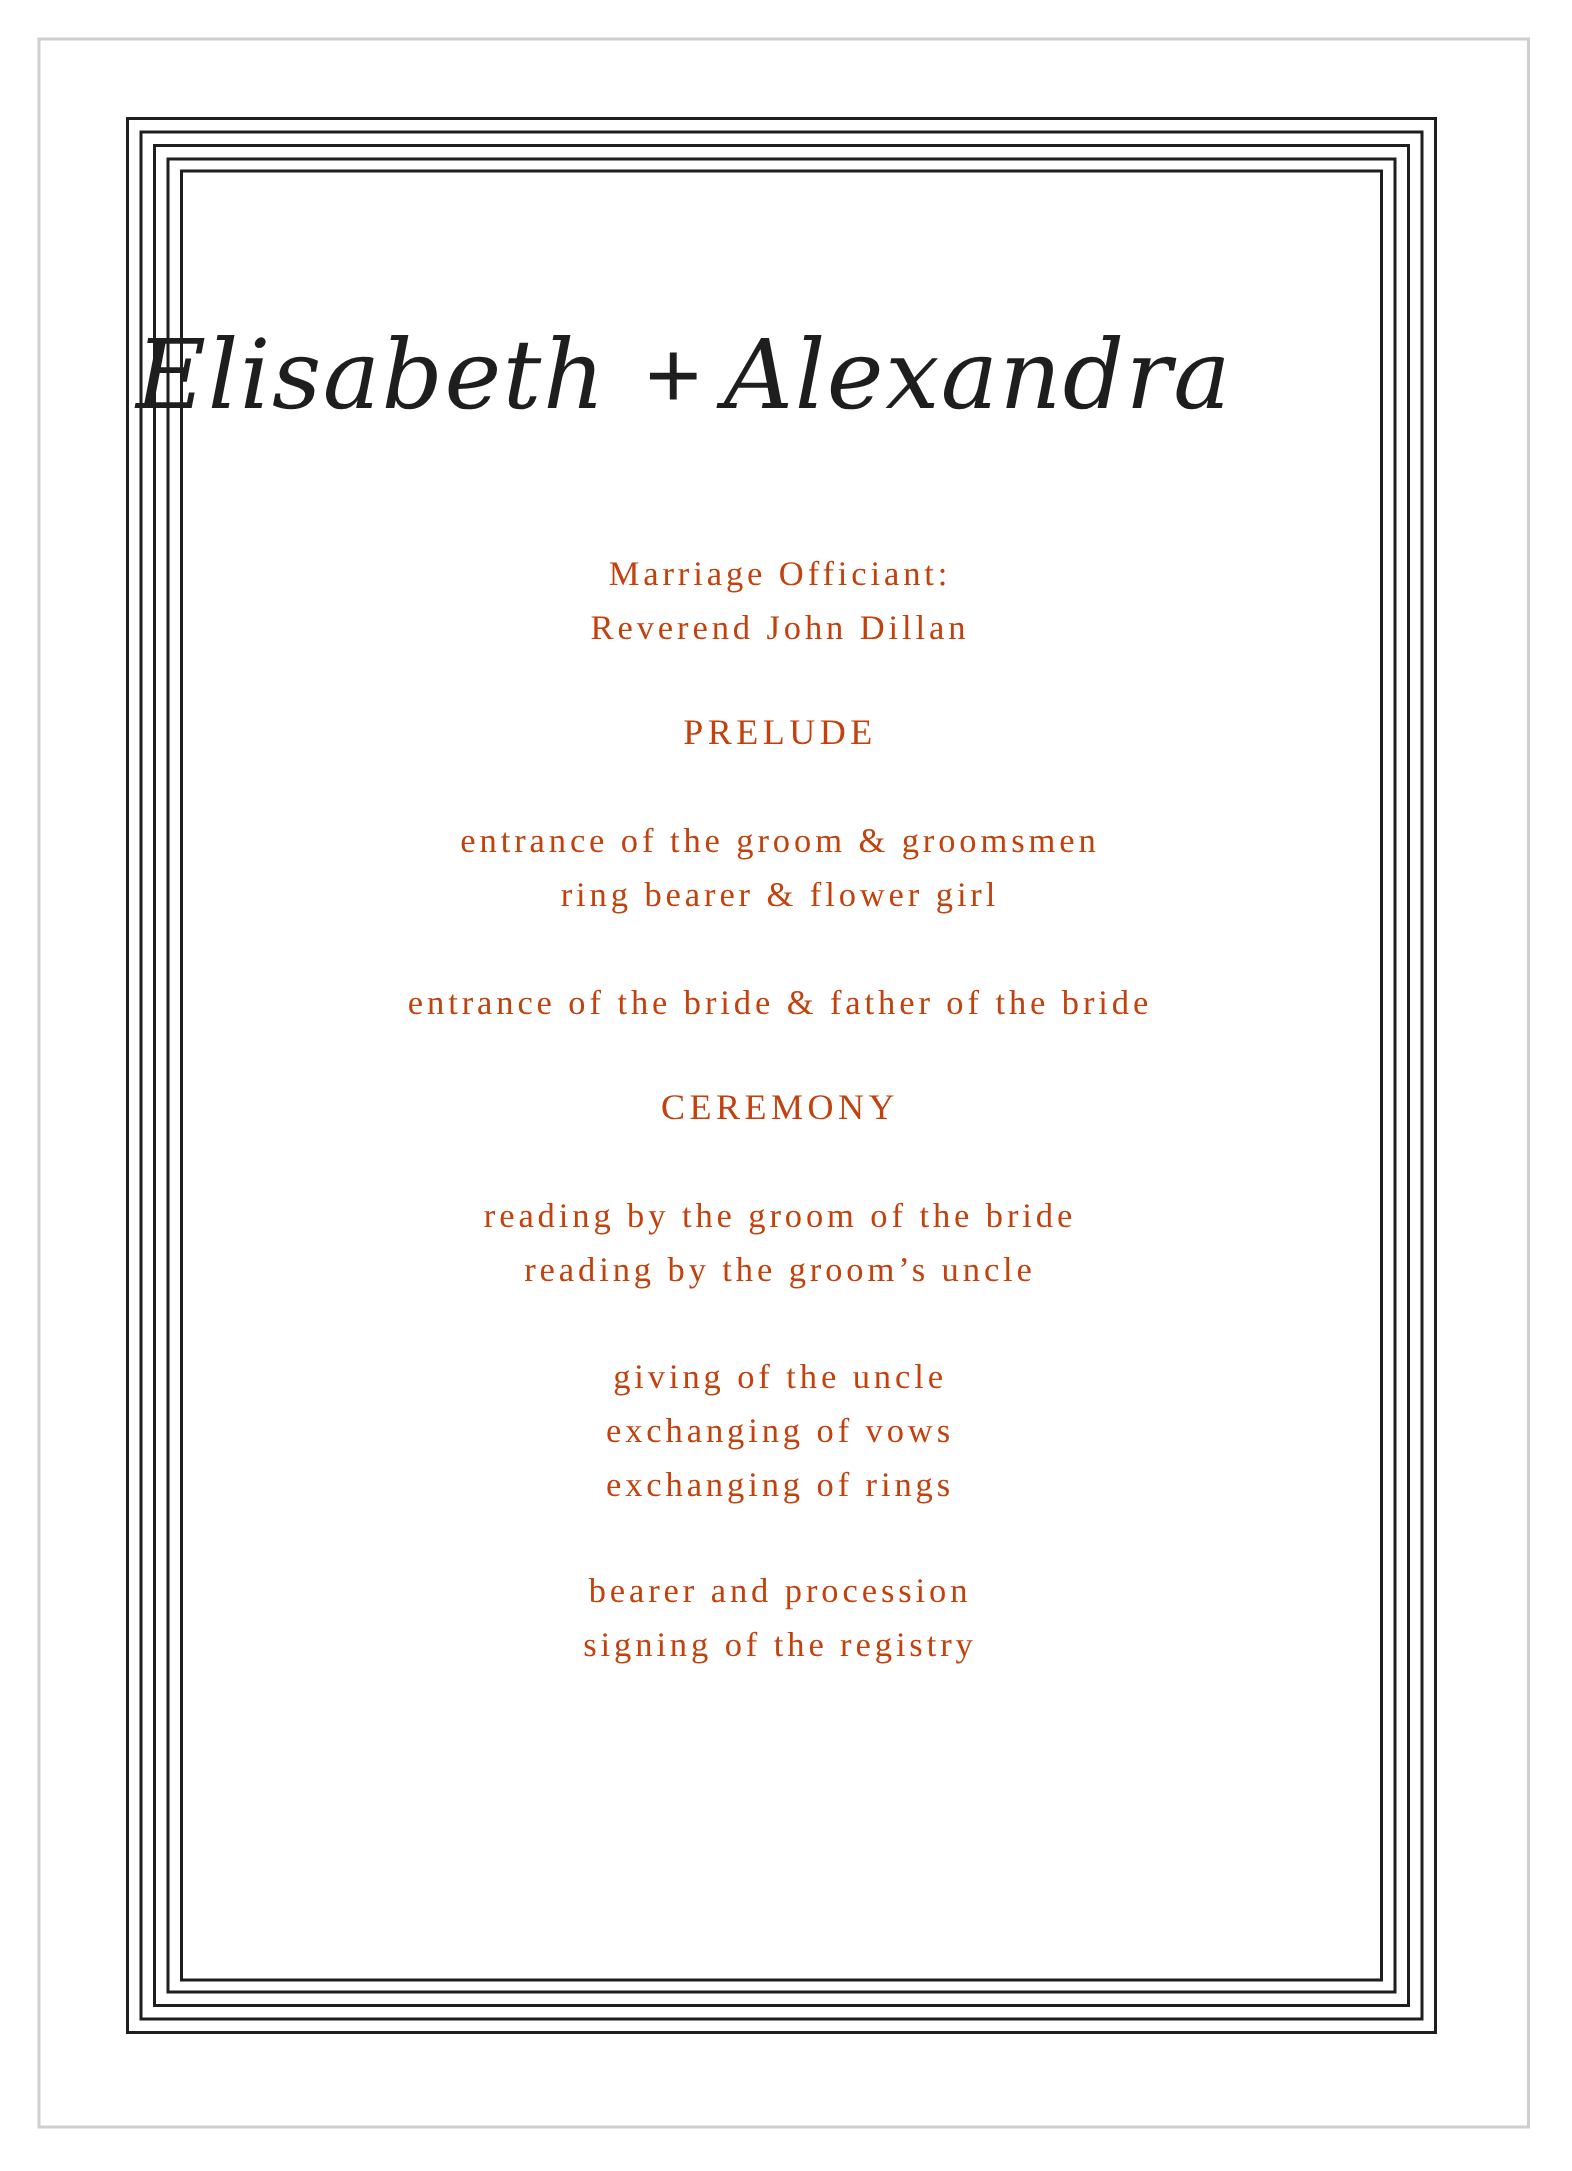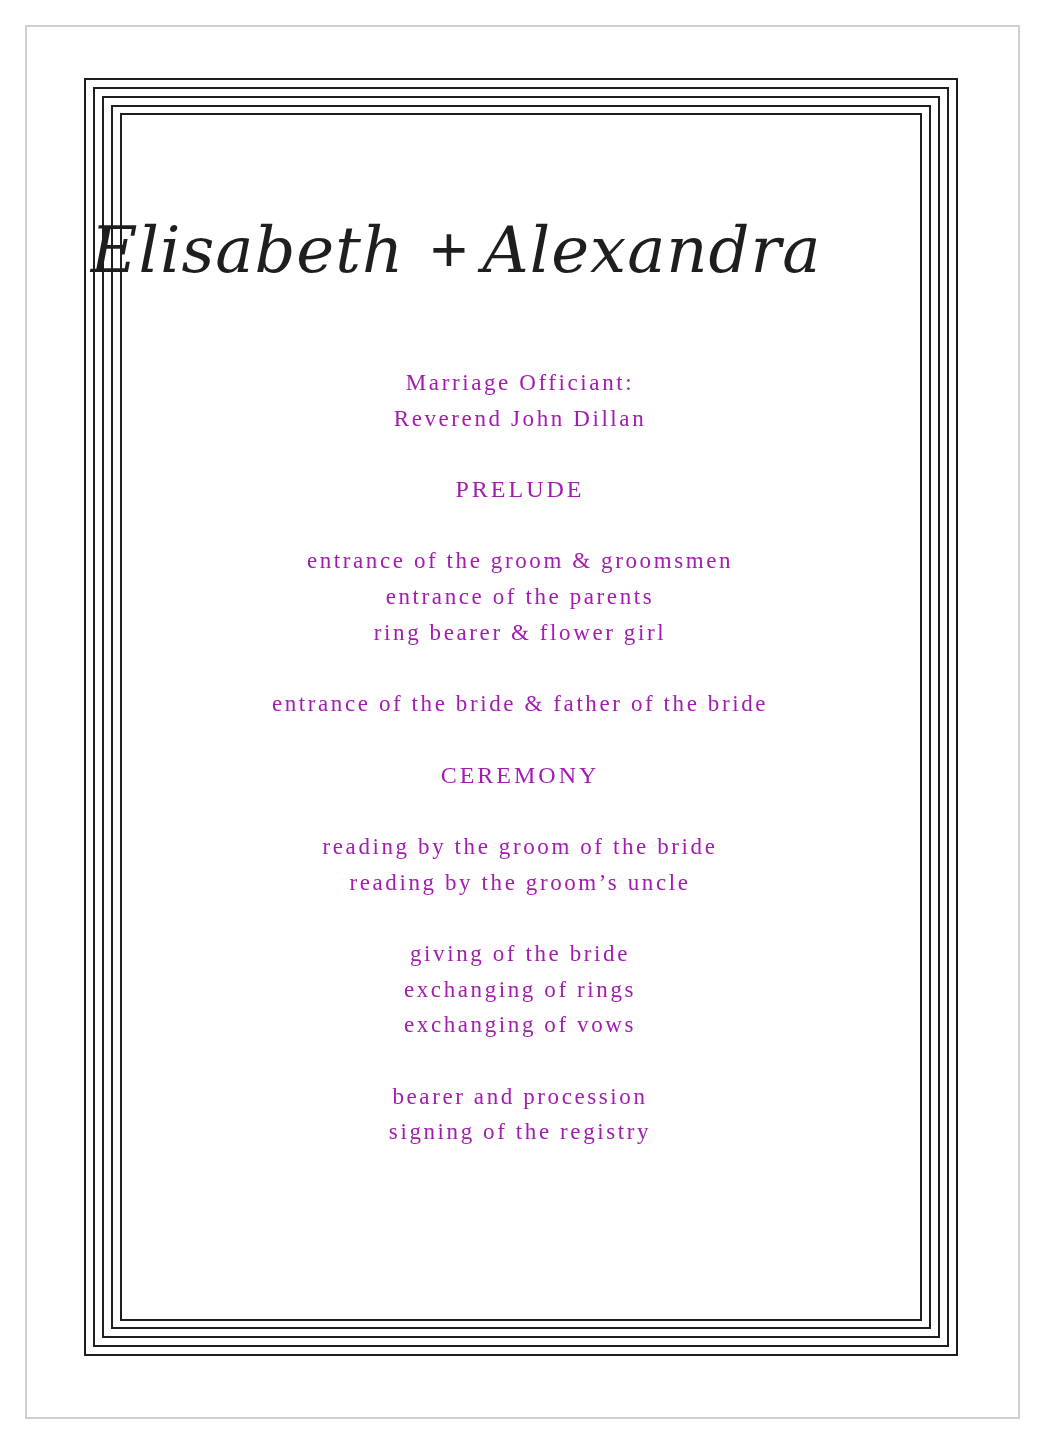--- a/index.html
+++ b/index.html
@@ -12,21 +12,21 @@
     position: absolute; border: 2px solid #1e1e1e; box-sizing: border-box;
   }
   .names {
     position: absolute; left: 0; width: 912px; top: 205px; text-align: center;
     font-family: "DejaVu Serif", serif; font-style: italic;
     font-size: 64px; color: #1e1e1e; letter-spacing: 1px; line-height: 90px;
   }
   .names .plus { font-style: normal; font-weight: 300; margin: 0 14px 0 26px; font-family: "Liberation Sans", sans-serif; }
   .program {
     position: absolute; left: 0; width: 1040px; top: 365px; text-align: center;
-    font-family: "Liberation Serif", serif; font-size: 23px; color: #a21caf;
+    font-family: "Liberation Serif", serif; font-size: 23px; color: #c2410c;
     letter-spacing: 2.6px; line-height: 35.7px;
   }
   .program .line { display: block; height: 35.7px; }
   .program .heading { text-transform: uppercase; letter-spacing: 3px; font-size: 24px; }
   .program .spacer { display: block; height: 35.7px; }
 </style>
 </head>
 <body>
 
 <div class="card"></div>
@@ -43,29 +43,28 @@
   <span>Elisabeth</span><span class="plus">+</span><span>Alexandra</span>
 </div>
 
 <div class="program">
   <span class="line">Marriage Officiant:</span>
   <span class="line">Reverend John Dillan</span>
   <span class="spacer"></span>
   <span class="line heading">PRELUDE</span>
   <span class="spacer"></span>
   <span class="line">entrance of the groom &amp; groomsmen</span>
-  <span class="line">entrance of the parents</span>
   <span class="line">ring bearer &amp; flower girl</span>
   <span class="spacer"></span>
   <span class="line">entrance of the bride &amp; father of the bride</span>
   <span class="spacer"></span>
   <span class="line heading">CEREMONY</span>
   <span class="spacer"></span>
   <span class="line">reading by the groom of the bride</span>
   <span class="line">reading by the groom’s uncle</span>
   <span class="spacer"></span>
-  <span class="line">giving of the bride</span>
+  <span class="line">giving of the uncle</span>
+  <span class="line">exchanging of vows</span>
   <span class="line">exchanging of rings</span>
-  <span class="line">exchanging of vows</span>
   <span class="spacer"></span>
   <span class="line">bearer and procession</span>
   <span class="line">signing of the registry</span>
 </div>
 
 </body></html>

